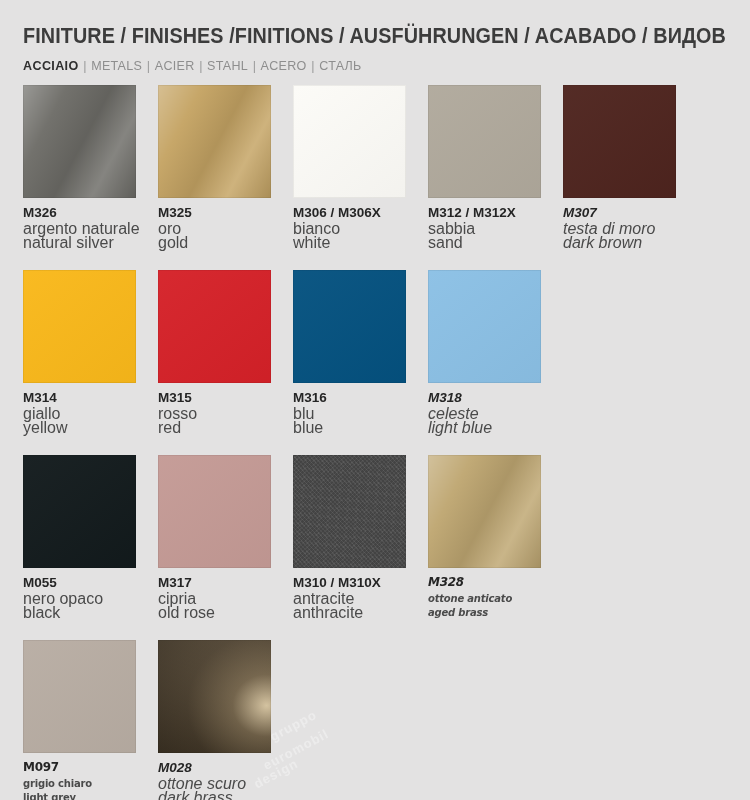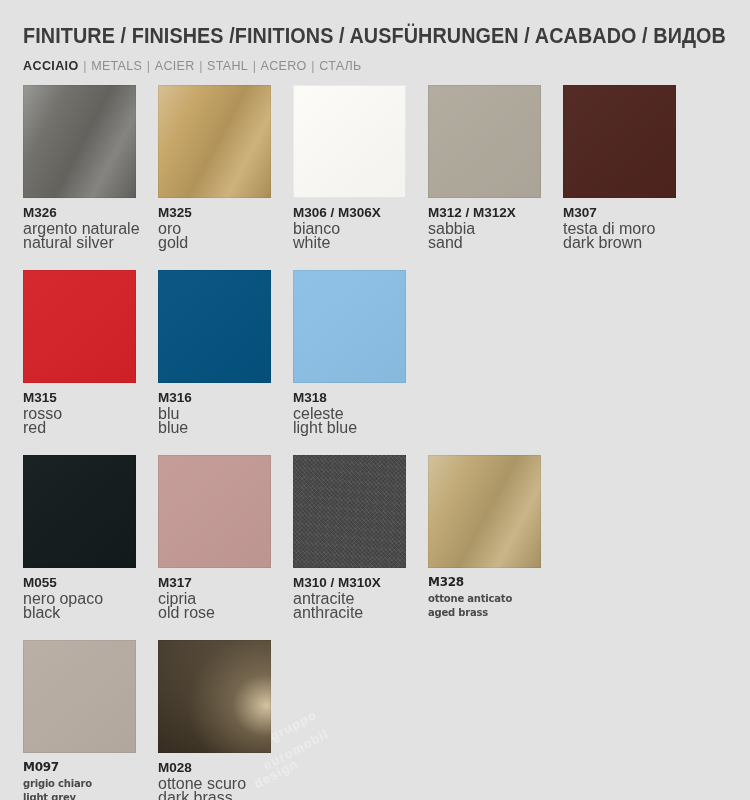--- a/index.html
+++ b/index.html
@@ -90,21 +90,21 @@
     width: 706px;
   }
   .swatch-row {
     display: flex;
     margin-bottom: 21px;
   }
   .swatch-cell {
     width: 104px;
     margin-right: 31px;
   }
-  .swatch-cell:last-child { margin-right: 4px; }
+  .swatch-cell:last-child { margin-right: 4px; font-style: italic; }
 
   .swatch-chip {
     width: 113px;
     height: 113px;
     display: block;
     position: relative;
   }
   .swatch-chip::after {
     content: "";
     position: absolute;
@@ -191,20 +191,26 @@
       </div>
       <div class="swatch-cell">
         <div class="swatch-chip" style="background: linear-gradient(140deg, rgba(255, 255, 255, 0.035) 0%, rgba(0, 0, 0, 0.035) 100%), rgb(78, 36, 30);"></div>
         <div class="swatch-code">M307</div>
         <div class="swatch-name-it">testa di moro</div>
         <div class="swatch-name-en">dark brown</div>
       </div>
     </div>
     <div class="swatch-row">
       <div class="swatch-cell">
+        <div class="swatch-chip" style="background: linear-gradient(140deg, rgba(255, 255, 255, 0.035) 0%, rgba(0, 0, 0, 0.035) 100%), rgb(249, 184, 26);"></div>
+        <div class="swatch-code">M314</div>
+        <div class="swatch-name-it">giallo</div>
+        <div class="swatch-name-en">yellow</div>
+      </div>
+      <div class="swatch-cell">
         <div class="swatch-chip" style="background: linear-gradient(140deg, rgba(255, 255, 255, 0.035) 0%, rgba(0, 0, 0, 0.035) 100%), rgb(213, 33, 40);"></div>
         <div class="swatch-code">M315</div>
         <div class="swatch-name-it">rosso</div>
         <div class="swatch-name-en">red</div>
       </div>
       <div class="swatch-cell">
         <div class="swatch-chip" style="background: linear-gradient(140deg, rgba(255, 255, 255, 0.035) 0%, rgba(0, 0, 0, 0.035) 100%), rgb(4, 81, 127);"></div>
         <div class="swatch-code">M316</div>
         <div class="swatch-name-it">blu</div>
         <div class="swatch-name-en">blue</div>

